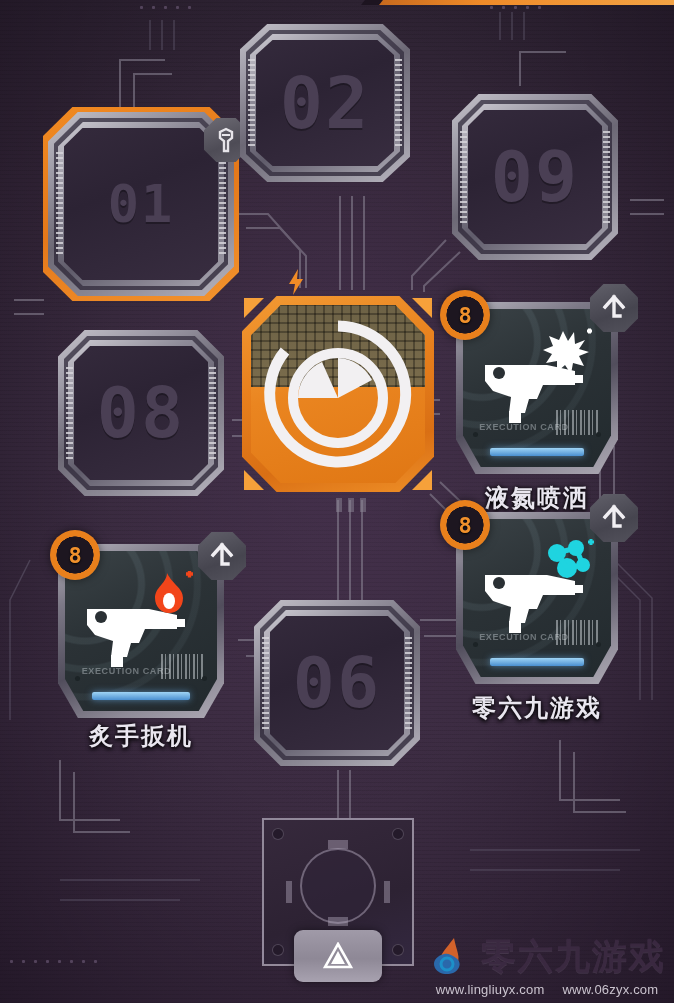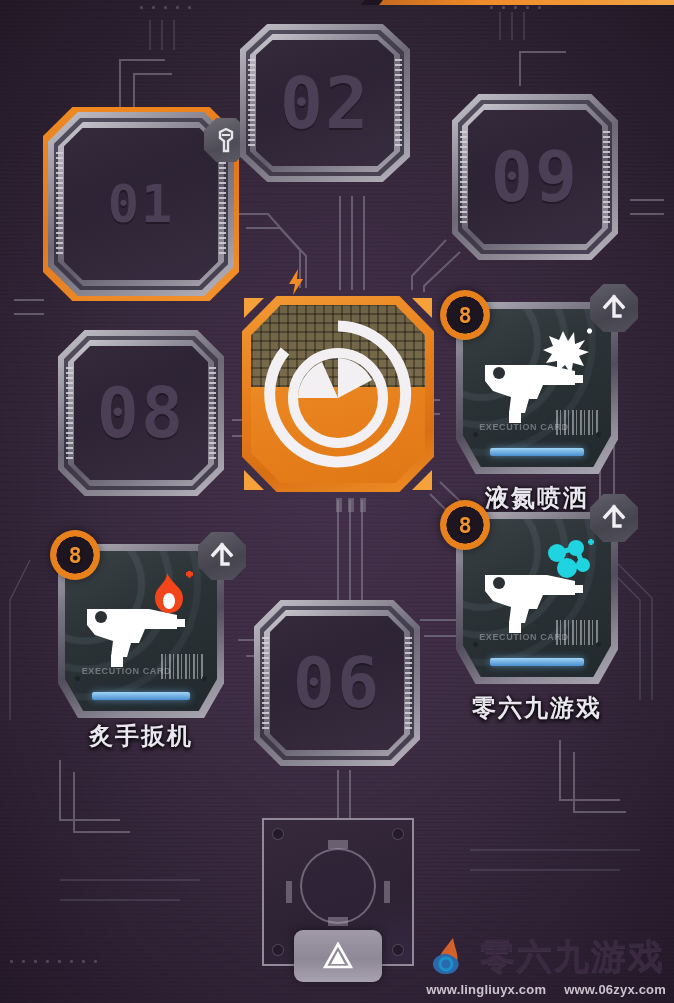--- a/index.html
+++ b/index.html
@@ -216,21 +216,21 @@
 
   
   #wm { position:absolute; right:8px; bottom:6px; display:flex; flex-direction:column; align-items:center; opacity:.92; }
   #wm .wm-row { display:flex; align-items:center; gap:7px; }
   #wm .wm-text {
     font-size:35px; font-weight:700; letter-spacing:2px;
     color:rgba(60,42,66,.95);
     text-shadow: 0 1px 0 rgba(150,130,160,.22);
   }
   #wm .wm-urls { display:flex; gap:18px; margin-top:2px; }
-  #wm .wm-urls span { font-size:13px; font-weight:700; color:#d8d2dc; letter-spacing:.2px;text-align:center; }
+  #wm .wm-urls span { font-size:13px; font-weight:400; color:#d8d2dc; letter-spacing:.2px;text-align:center; }
 </style>
 </head>
 <body>
 
 <div id="bg"></div>
 <div id="bg-scan"></div>
 <div id="bg-vig"></div>
 <div id="top-accent"></div>
 
 <div class="dotrow" style="left:140px; top:6px;">

